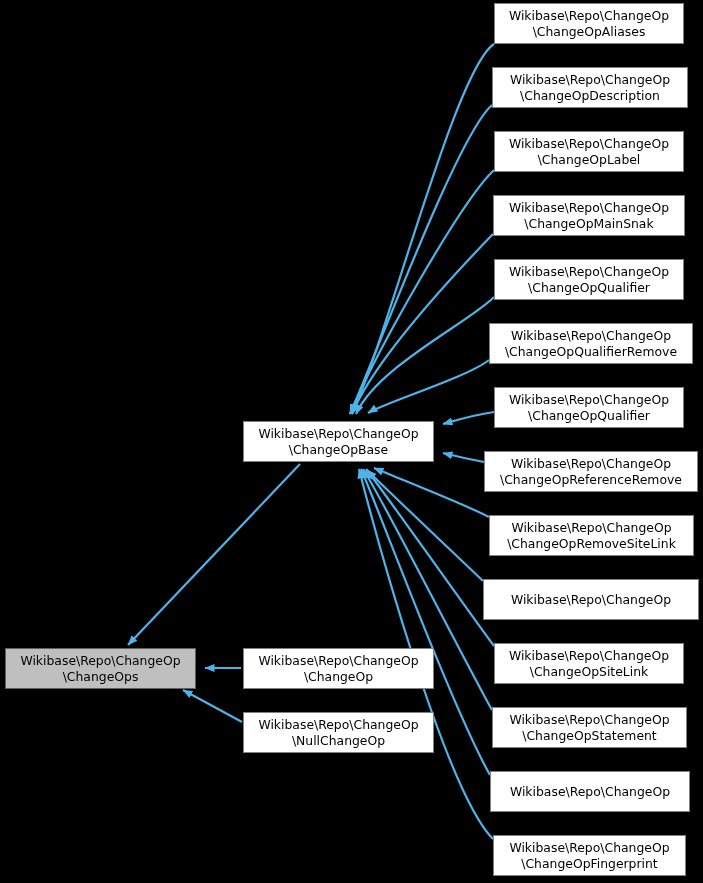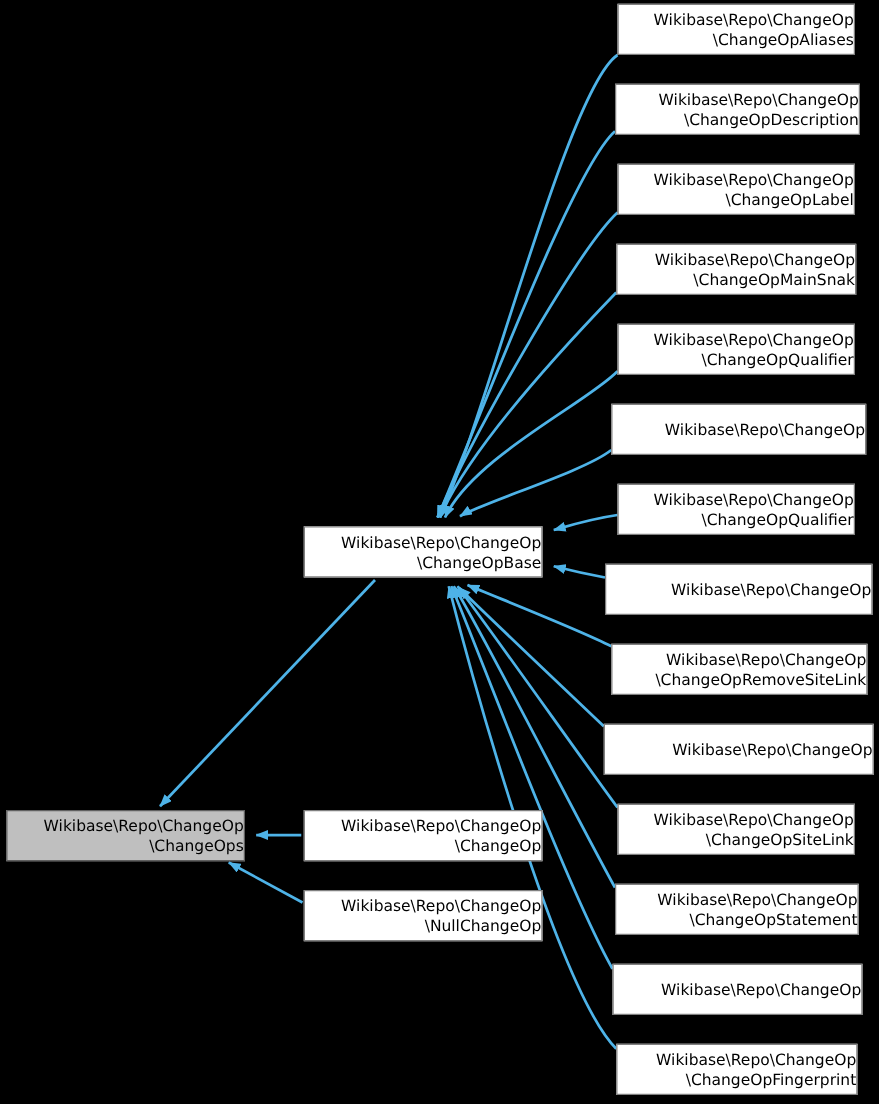--- a/index.html
+++ b/index.html
@@ -27,21 +27,21 @@
     position: absolute;
     box-sizing: border-box;
     background: #ffffff;
     border: 1px solid #808080;
     color: #000000;
     font-size: 12.4px;
     line-height: 15.6px;
     text-align: center;
     display: flex;
     flex-direction: column;
-    align-items: flex-end;
+    align-items: center;
     justify-content: center;
     white-space: pre;
     letter-spacing: 0px;
     z-index: 5;
   }
   .node.current {
     background: #bfbfbf;
     border: 1px solid #606060;
   }
   .node .ln {
@@ -124,29 +124,31 @@
     <span class="ln">\ChangeOpMainSnak</span>
   </div>
 
   <div class="node" style="left:494px; top:259px; width:190px; height:41px;">
     <span class="ln">Wikibase\Repo\ChangeOp</span>
     <span class="ln">\ChangeOpQualifier</span>
   </div>
 
   <div class="node" style="left:489px; top:323px; width:204px; height:41px;">
     <span class="ln">Wikibase\Repo\ChangeOp</span>
+    <span class="ln">\ChangeOpQualifierRemove</span>
   </div>
 
   <div class="node" style="left:494px; top:387px; width:190px; height:41px;">
     <span class="ln">Wikibase\Repo\ChangeOp</span>
     <span class="ln">\ChangeOpQualifier</span>
   </div>
 
   <div class="node" style="left:484px; top:451px; width:214px; height:41px;">
     <span class="ln">Wikibase\Repo\ChangeOp</span>
+    <span class="ln">\ChangeOpReferenceRemove</span>
   </div>
 
   <div class="node" style="left:489px; top:515px; width:205px; height:41px;">
     <span class="ln">Wikibase\Repo\ChangeOp</span>
     <span class="ln">\ChangeOpRemoveSiteLink</span>
   </div>
 
   <div class="node" style="left:483px; top:579px; width:216px; height:41px;">
     <span class="ln">Wikibase\Repo\ChangeOp</span>
   </div>

